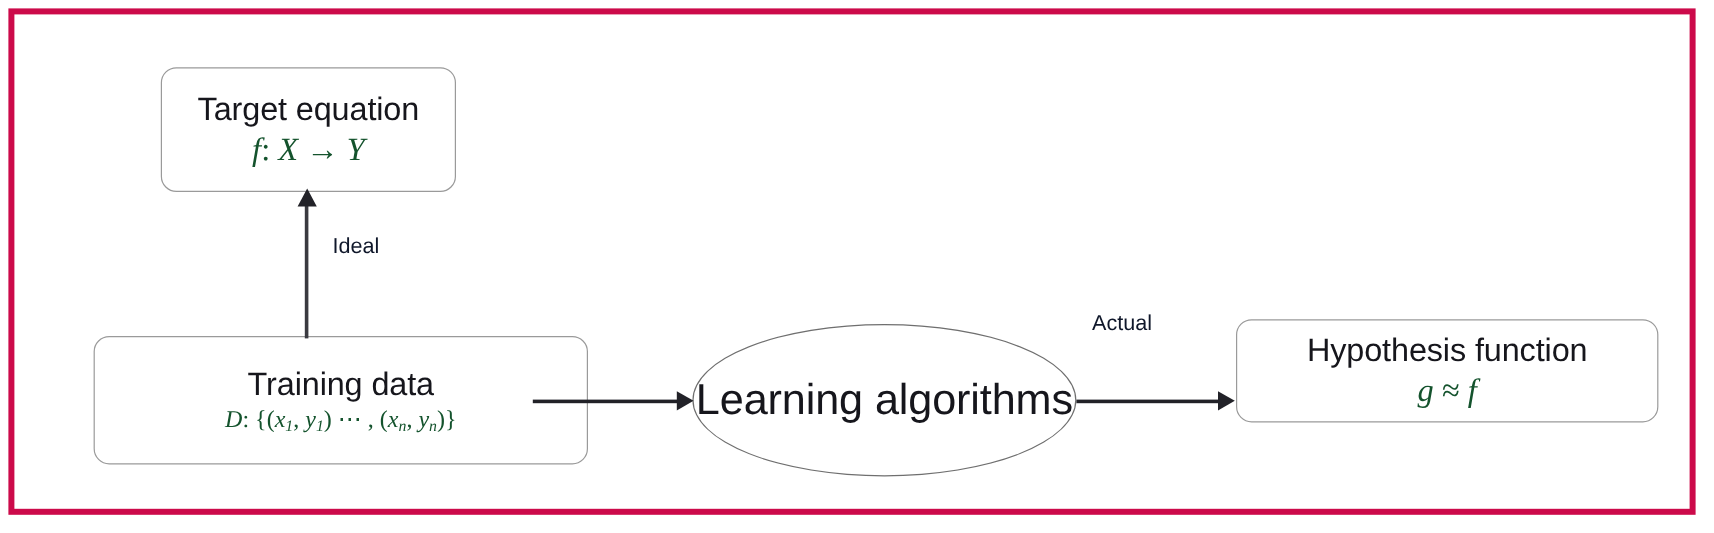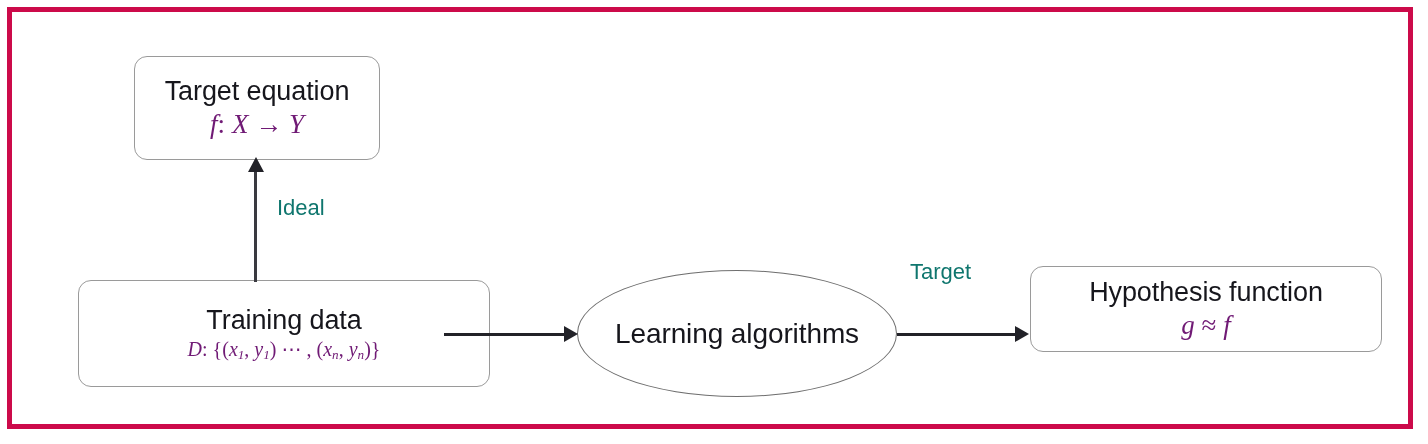--- a/index.html
+++ b/index.html
@@ -60,40 +60,40 @@
     letter-spacing: -0.1px;
     white-space: nowrap;
     color: #16161c;
   }
   .node-formula {
     font-family: "Liberation Serif", serif;
     font-style: italic;
     font-size: 27px;
     line-height: 1.15;
     white-space: nowrap;
-    color: #701a75;
+    color: #14532d;
     margin-top: 3px;
   }
   .node-formula sub {
     font-size: 0.66em;
     vertical-align: -0.22em;
     font-style: italic;
   }
   .node-formula .up {
     font-style: normal;
   }
 
   
   #node-target        { left: 122px;  top: 44px;  width: 246px; height: 104px; }
   #node-training      { left: 66px;   top: 268px; width: 412px; height: 107px; }
   #node-learning      { left: 565px;  top: 258px; width: 320px; height: 127px; }
   #node-hypothesis    { left: 1018px; top: 254px; width: 352px; height: 86px; }
 
   #node-training .node-formula { font-size: 20px; }
-  #node-learning .node-title   { font-size: 28px; }
+  #node-learning .node-title   { font-size: 36px; }
 
   
   .edge { position: absolute; }
 
   .edge-line-h {
     position: absolute;
     height: 3px;
     background: #222228;
   }
   .edge-line-v {
@@ -124,22 +124,22 @@
   #edge-learning-hypothesis .edge-line-h { left: 885px; top: 321px; width: 120px; }
   #edge-learning-hypothesis .arrowhead-right { left: 1003px; top: 314px; }
 
   
   #edge-training-target .edge-line-v { left: 242px; top: 158px; height: 112px; }
   #edge-training-target .arrowhead-up { left: 236px; top: 145px; }
 
   .edge-label {
     position: absolute;
     font-family: "Liberation Sans", sans-serif;
-    font-size: 22px;
-    color: #0f766e;
+    font-size: 18px;
+    color: #0f172a;
     white-space: nowrap;
   }
   #label-ideal  { left: 265px; top: 183px; }
   #label-actual { left: 898px; top: 247px; }
 </style>
 </head>
 <body>
 
 <div id="canvas">
 
@@ -178,16 +178,16 @@
 
     <div class="edge" id="edge-training-learning">
       <div class="edge-line-h"></div>
       <div class="arrowhead-right"></div>
     </div>
 
     <div class="edge" id="edge-learning-hypothesis">
       <div class="edge-line-h"></div>
       <div class="arrowhead-right"></div>
     </div>
-    <div class="edge-label" id="label-actual">Target</div>
+    <div class="edge-label" id="label-actual">Actual</div>
 
   </div>
 </div>
 
 </body></html>

